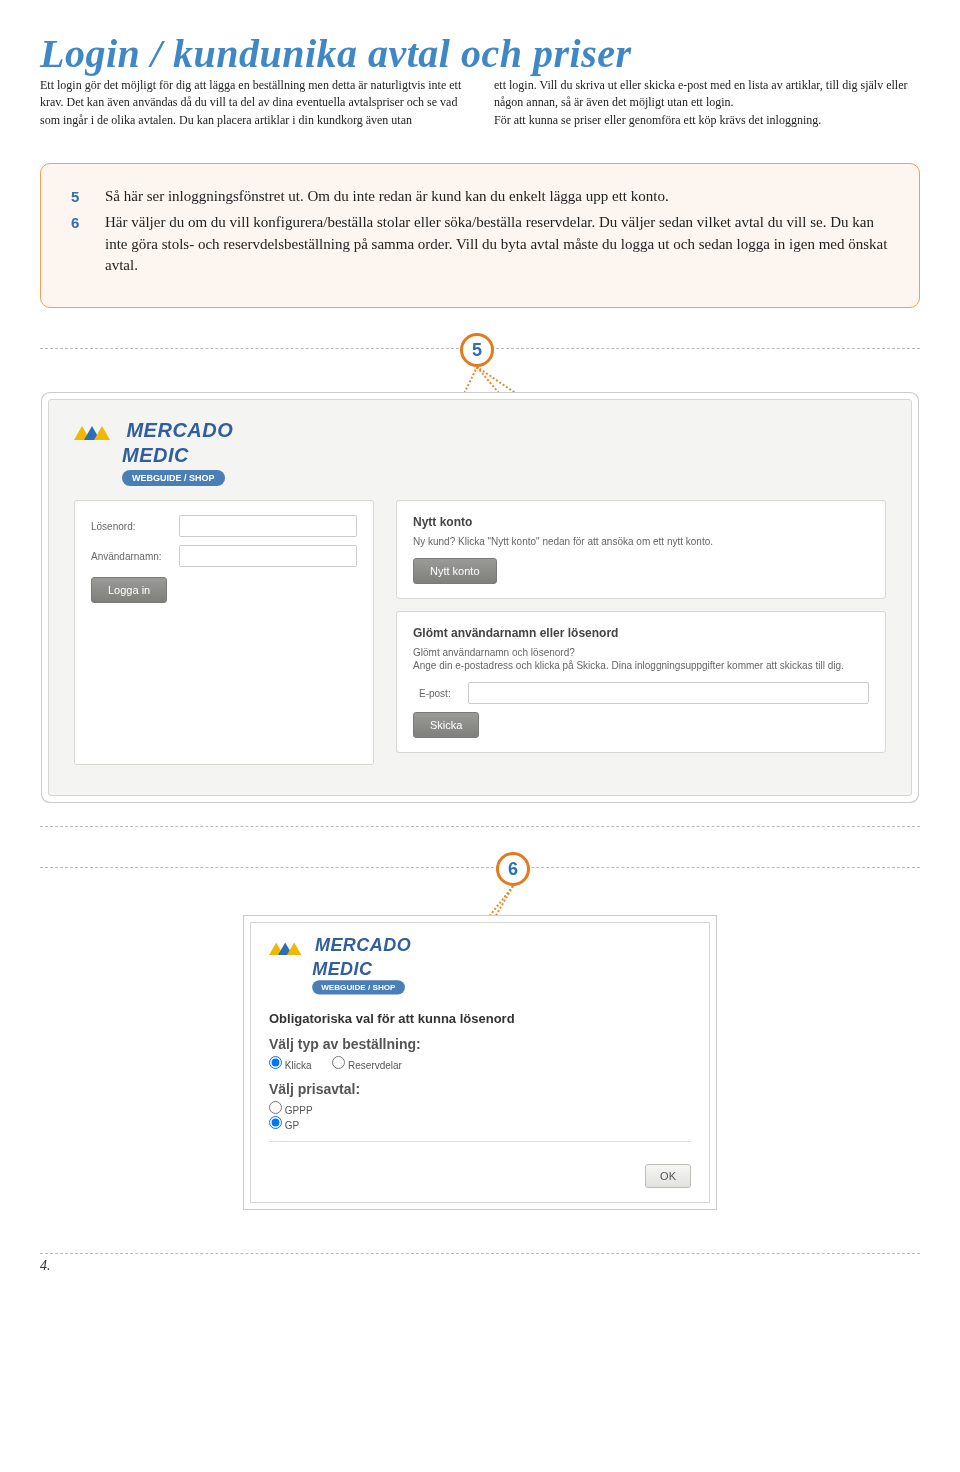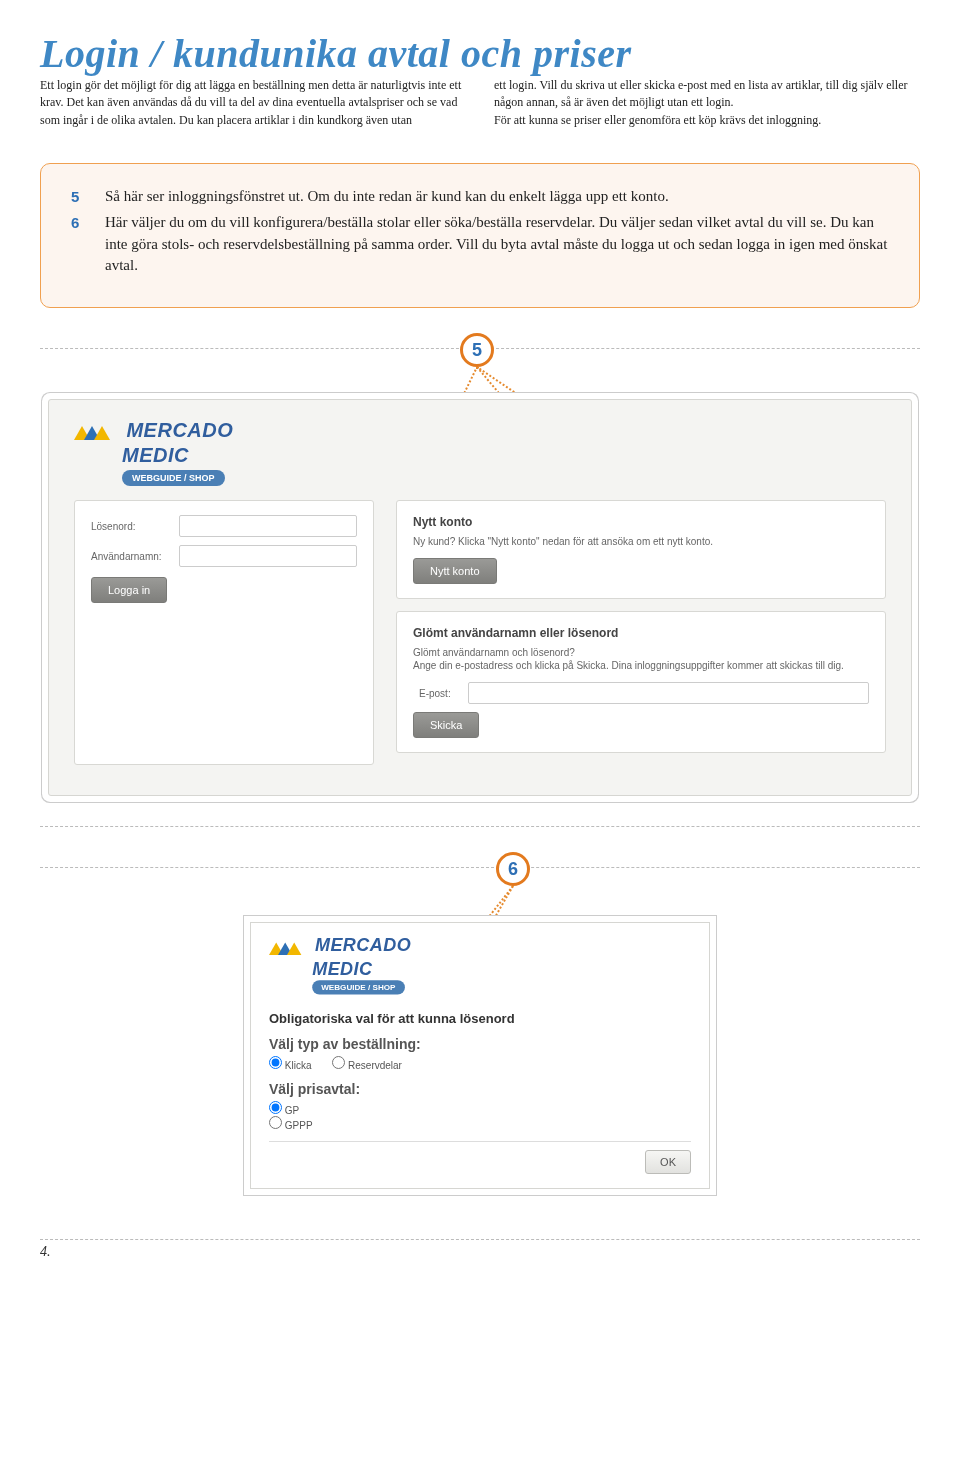--- a/index.html
+++ b/index.html
@@ -170,21 +170,21 @@
     font-size:11px;
     color:#444;
     box-shadow: 0 0 0 6px #fff, 0 0 0 7px #ccc;
     position:relative;
   }
   .choice-card .logo-block { margin-bottom:6px; transform:scale(0.9); transform-origin:left top;}
   .choice-title { font-weight:bold; font-size:13px; margin:4px 0 10px 0; color:#333;}
   .choice-label { font-weight:bold; font-size:14px; margin-bottom:4px; color:#555;}
   .choice-opts { margin-bottom:10px; font-size:10px; color:#555;}
   .choice-opts label { margin-right:18px; }
-  .ok-row { text-align:right; border-top:1px solid #ddd; padding-top:8px; margin-top:6px;}
+  .ok-row { text-align:right; border-top:1px solid #ddd; padding-top:22px; margin-top:6px;}
 
   .page-num {
     font-style: italic;
     font-size: 14px;
     color:#333;
     position:absolute;
     bottom:10px;
     left:40px;
   }
 
@@ -298,22 +298,22 @@
     <div class="choice-title">Obligatoriska val för att kunna lösenord</div>
 
     <div class="choice-label">Välj typ av beställning:</div>
     <div class="choice-opts">
       <label><input type="radio" name="ot" checked="" style=""> <span>Klicka</span></label>
       <label><input type="radio" name="ot" style=""> <span>Reservdelar</span></label>
     </div>
 
     <div class="choice-label">Välj prisavtal:</div>
     <div class="choice-opts">
+      <label style="display:block;"><input type="radio" name="ag" style=""> <span>GPPP</span></label>
       <label style="display:block;"><input type="radio" name="ag" checked="" style=""> <span>GP</span></label>
-      <label style="display:block;"><input type="radio" name="ag" style=""> <span>GPPP</span></label>
     </div>
 
     <div class="ok-row">
       <span class="btn-light">OK</span>
     </div>
   </div>
 </div>
 
 <div class="page-num">4.</div>
 

